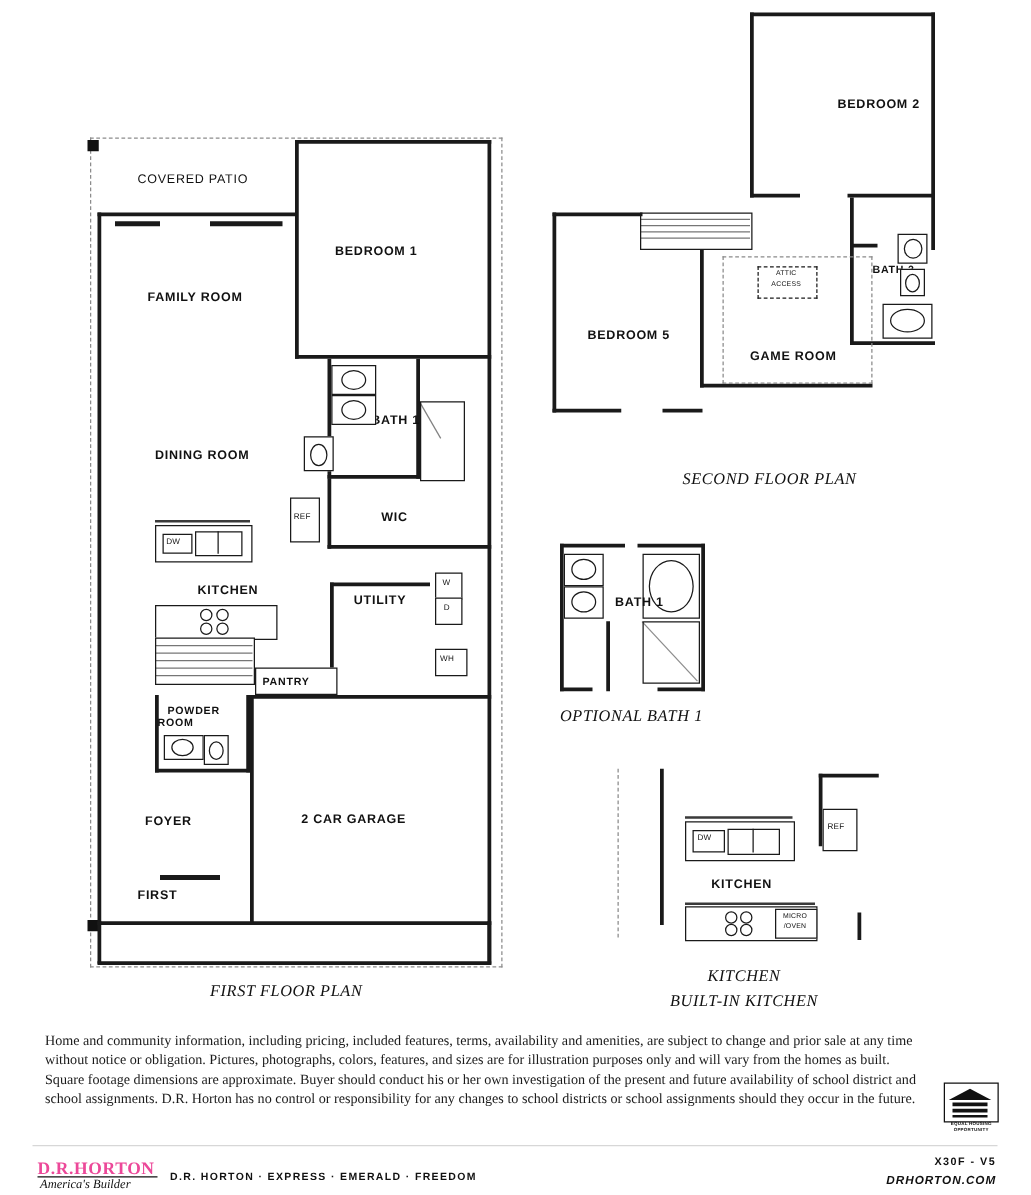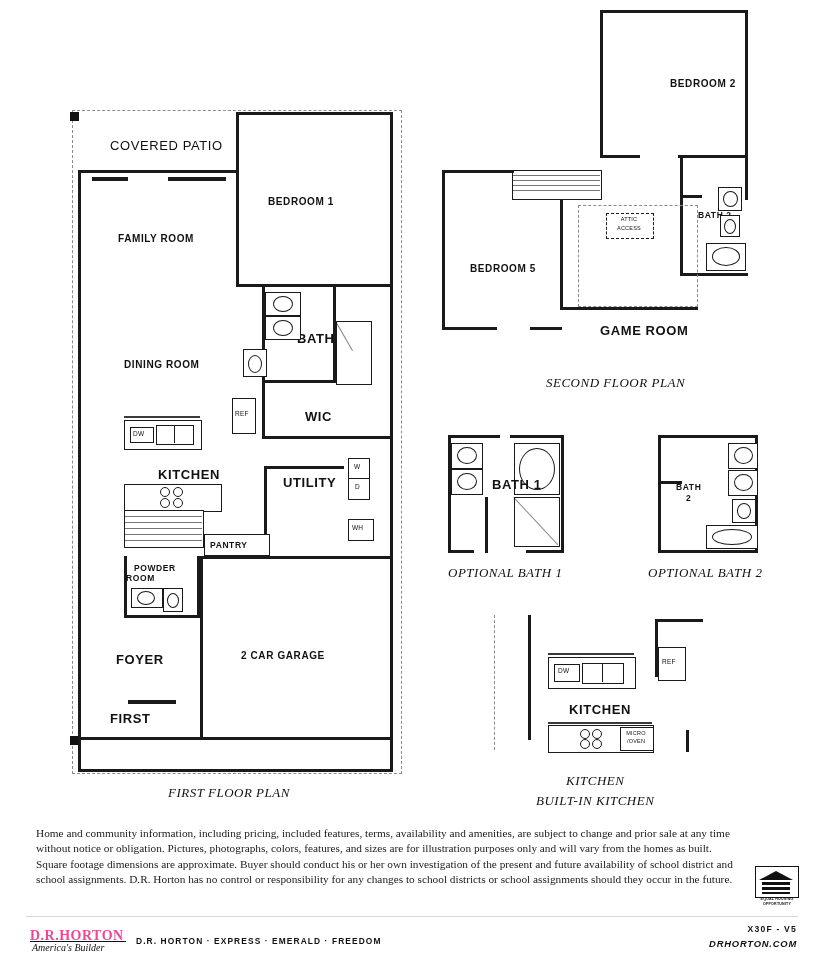--- a/index.html
+++ b/index.html
@@ -7,21 +7,21 @@
     width:825px;height:956px;background:#ffffff;
     font-family:"Liberation Sans", sans-serif;
     color:#1a1a1a;position:relative;overflow:hidden;
   }
   .sheet{position:absolute;inset:0;}
   .abs{position:absolute;}
 
   
   .wall{position:absolute;background:#1a1a1a;}
   .wall-thin{position:absolute;background:#3a3a3a;}
-  .lbl{position:absolute;font-size:13px;letter-spacing:.6px;color:#111;white-space:nowrap;}
+  .lbl{position:absolute;font-size:10px;letter-spacing:.6px;color:#111;white-space:nowrap;}
   .lbl.b{font-weight:bold;}
   .plan-title{position:absolute;font-family:"Liberation Serif", serif;font-style:italic;font-size:13px;letter-spacing:.5px;color:#111;white-space:nowrap;}
   .dash{position:absolute;border:1px dashed #7a7a7a;}
   .fixbox{position:absolute;border:1px solid #1a1a1a;background:#fff;}
   .fixline{position:absolute;background:#1a1a1a;}
   .oval{position:absolute;border:1px solid #1a1a1a;border-radius:50%;background:#fff;}
   .tiny{position:absolute;font-size:5.5px;color:#111;letter-spacing:.2px;white-space:nowrap;text-align:center;}
   .tiny2{position:absolute;font-size:6.5px;color:#111;letter-spacing:.2px;white-space:nowrap;}
 
   
@@ -183,21 +183,21 @@
     <div class="fixbox" style="left:288px;top:187px;width:22px;height:22px;"></div>
     <div class="oval" style="left:293px;top:191px;width:13px;height:14px;"></div>
     <div class="fixbox" style="left:290px;top:215px;width:18px;height:20px;"></div>
     <div class="oval" style="left:294px;top:219px;width:10px;height:13px;"></div>
     <div class="fixbox" style="left:276px;top:243px;width:38px;height:26px;"></div>
     <div class="oval" style="left:282px;top:247px;width:26px;height:17px;"></div>
 
     <div class="wall" style="left:130px;top:195px;width:3px;height:115px;"></div>
     <div class="wall" style="left:130px;top:307px;width:138px;height:3px;"></div>
     <div class="dash" style="left:148px;top:205px;width:118px;height:100px;border-color:#8a8a8a;"></div>
-    <div class="lbl b" style="left:170px;top:280px;font-size:13px;margin-top:43px;">GAME ROOM</div>
+    <div class="lbl b" style="left:170px;top:280px;font-size:10px;">GAME ROOM</div>
 
     <div class="fixbox" style="left:176px;top:213px;width:46px;height:24px;border-style:dashed;"></div>
     <div class="tiny" style="left:176px;top:216px;width:46px;">ATTIC</div>
     <div class="tiny" style="left:176px;top:225px;width:46px;">ACCESS</div>
 
     <div class="fixbox" style="left:82px;top:170px;width:88px;height:28px;"></div>
     <div class="fixline" style="left:82px;top:175px;width:88px;height:1px;opacity:.6;"></div>
     <div class="fixline" style="left:82px;top:180px;width:88px;height:1px;opacity:.6;"></div>
     <div class="fixline" style="left:82px;top:185px;width:88px;height:1px;opacity:.6;"></div>
     <div class="fixline" style="left:82px;top:190px;width:88px;height:1px;opacity:.6;"></div>
@@ -227,40 +227,20 @@
 
     <div class="fixbox" style="left:84px;top:18px;width:44px;height:50px;"></div>
     <div class="oval" style="left:89px;top:23px;width:34px;height:40px;"></div>
     <div class="fixbox" style="left:84px;top:72px;width:44px;height:48px;"></div>
     <div class="fixline" style="left:84px;top:72px;width:65px;height:1px;transform:rotate(47deg);transform-origin:left top;opacity:.5;"></div>
 
     <div class="lbl b" style="left:62px;top:52px;">BATH 1</div>
     <div class="plan-title" style="left:18px;top:140px;">OPTIONAL BATH 1</div>
   </div>
 
-  <div class="abs" style="left:640px;top:425px;width:180px;height:165px;">
-    <div class="wall" style="left:18px;top:10px;width:3px;height:118px;"></div>
-    <div class="wall" style="left:18px;top:10px;width:100px;height:3px;"></div>
-    <div class="wall" style="left:115px;top:10px;width:3px;height:118px;"></div>
-    <div class="wall" style="left:18px;top:125px;width:100px;height:3px;"></div>
-    <div class="wall" style="left:18px;top:56px;width:24px;height:3px;"></div>
-
-    <div class="fixbox" style="left:88px;top:18px;width:28px;height:24px;"></div>
-    <div class="oval" style="left:94px;top:22px;width:17px;height:15px;"></div>
-    <div class="fixbox" style="left:88px;top:45px;width:28px;height:24px;"></div>
-    <div class="oval" style="left:94px;top:49px;width:17px;height:15px;"></div>
-    <div class="fixbox" style="left:92px;top:74px;width:22px;height:22px;"></div>
-    <div class="oval" style="left:97px;top:78px;width:12px;height:14px;"></div>
-    <div class="fixbox" style="left:66px;top:100px;width:50px;height:22px;"></div>
-    <div class="oval" style="left:72px;top:104px;width:38px;height:14px;"></div>
-
-    <div class="lbl b" style="left:36px;top:57px;font-size:8.5px;">BATH</div>
-    <div class="lbl b" style="left:46px;top:68px;font-size:8.5px;">2</div>
-    <div class="plan-title" style="left:8px;top:140px;">OPTIONAL BATH 2</div>
-  </div>
 
   <div class="abs" style="left:470px;top:605px;width:300px;height:215px;">
     <div class="dash" style="left:24px;top:10px;width:0;height:135px;border-width:0 0 0 1px;border-color:#8a8a8a;"></div>
     <div class="wall" style="left:58px;top:10px;width:3px;height:125px;"></div>
     <div class="wall" style="left:185px;top:14px;width:48px;height:3px;"></div>
     <div class="wall" style="left:185px;top:14px;width:3px;height:58px;"></div>
     <div class="wall" style="left:216px;top:125px;width:3px;height:22px;"></div>
 
     <div class="fixbox" style="left:78px;top:52px;width:86px;height:30px;"></div>
     <div class="fixbox" style="left:84px;top:59px;width:24px;height:16px;"></div>

